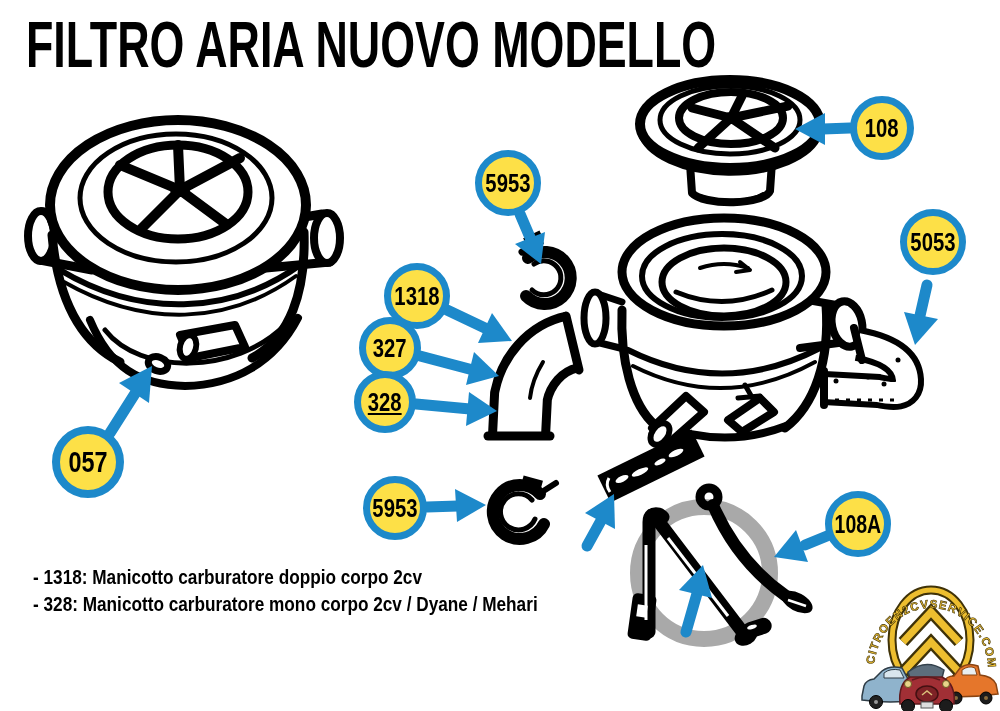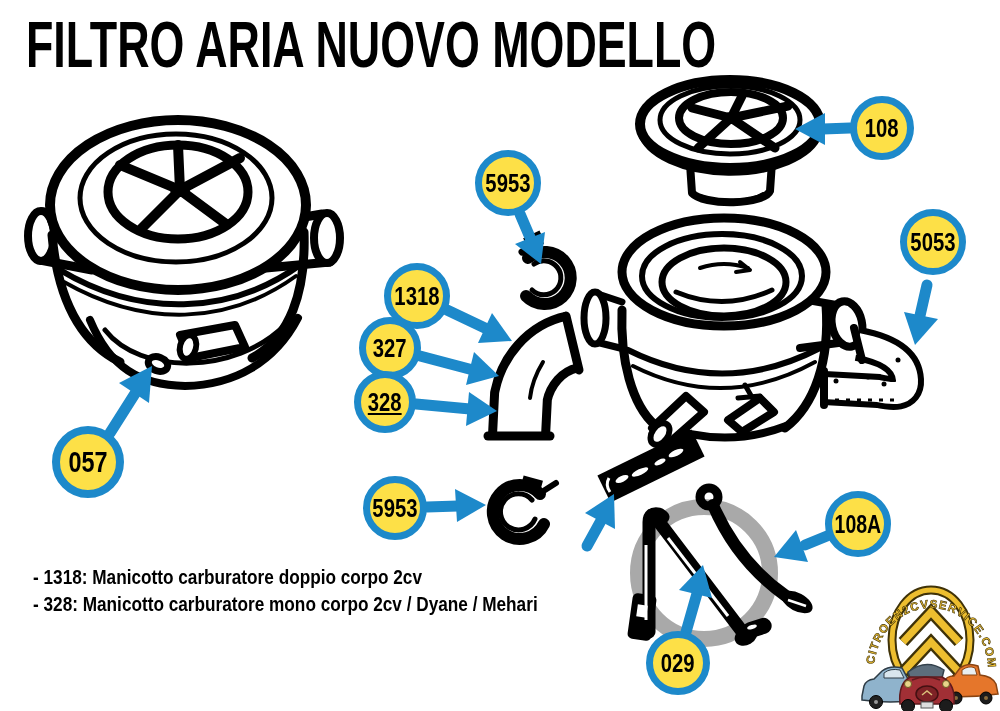--- a/index.html
+++ b/index.html
@@ -292,23 +292,20 @@
     </div>
   <div class="callout" style="left:850px; top:96px;  width:64px; height:64px;">
       <span class="cond">108</span>
     </div>
   <div class="callout" style="left:900px; top:209px; width:66px; height:66px;">
       <span class="cond">5053</span>
     </div>
   <div class="callout" style="left:363px; top:476px; width:64px; height:64px;">
       <span class="cond">5953</span>
     </div>
-  <div class="callout" style="left:646px; top:631px; width:64px; height:64px;">
-      <span class="cond">029</span>
-    </div>
   <div class="callout" style="left:825px; top:491px; width:66px; height:66px; font-size:25px;">
       <span class="cond">108A</span>
     </div>
 
   <div class="notes">
     <div class="line"><span class="cond">- 1318: Manicotto carburatore doppio corpo 2cv</span></div>
     <div class="line"><span class="cond">- 328: Manicotto carburatore mono corpo 2cv / Dyane / Mehari</span></div>
   </div>
 
 </div>

